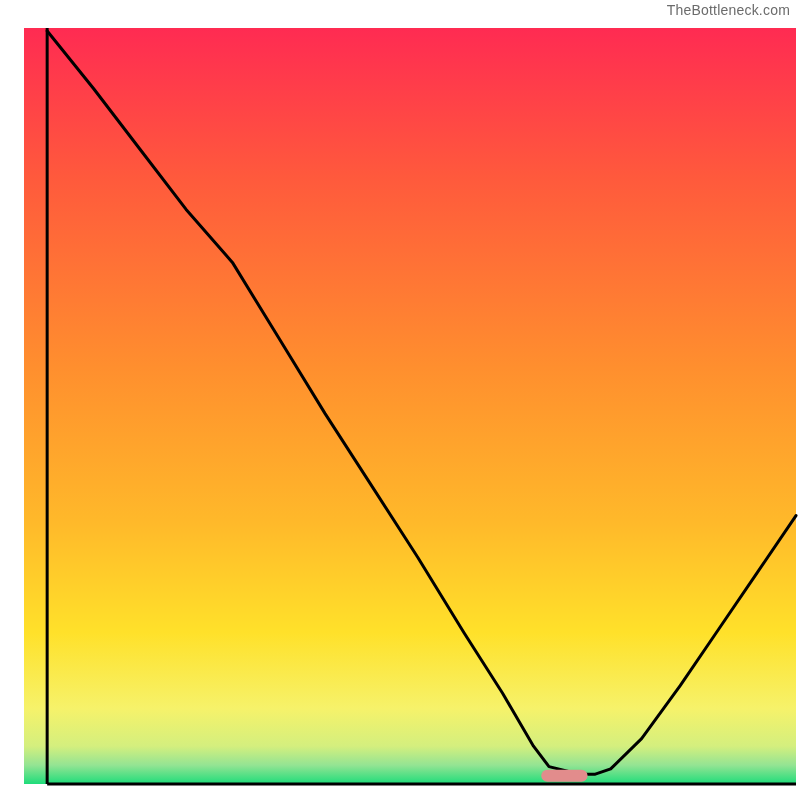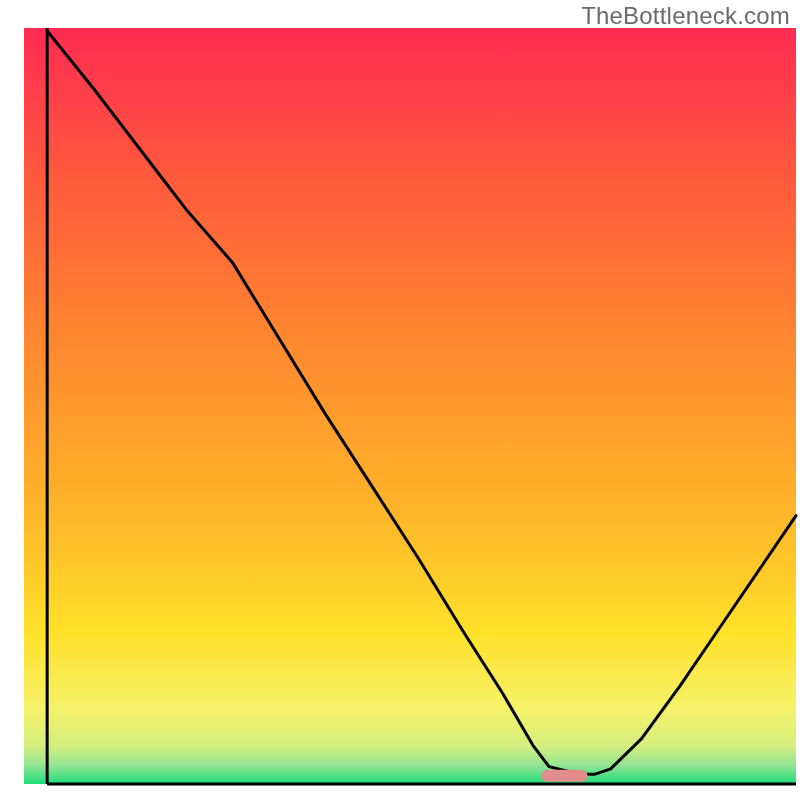--- a/index.html
+++ b/index.html
@@ -13,21 +13,21 @@
   .wrap {
     position: relative;
     width: 800px;
     height: 800px;
   }
   .watermark {
     position: absolute;
     top: 2px;
     right: 10px;
     color: #6b6b6b;
-    font-size: 24px;
+    font-size: 14px;
     font-weight: 500;
     letter-spacing: 0.2px;
     pointer-events: none;
     user-select: none;
   }
   svg { display: block; }
 </style>
 </head>
 <body>
 

